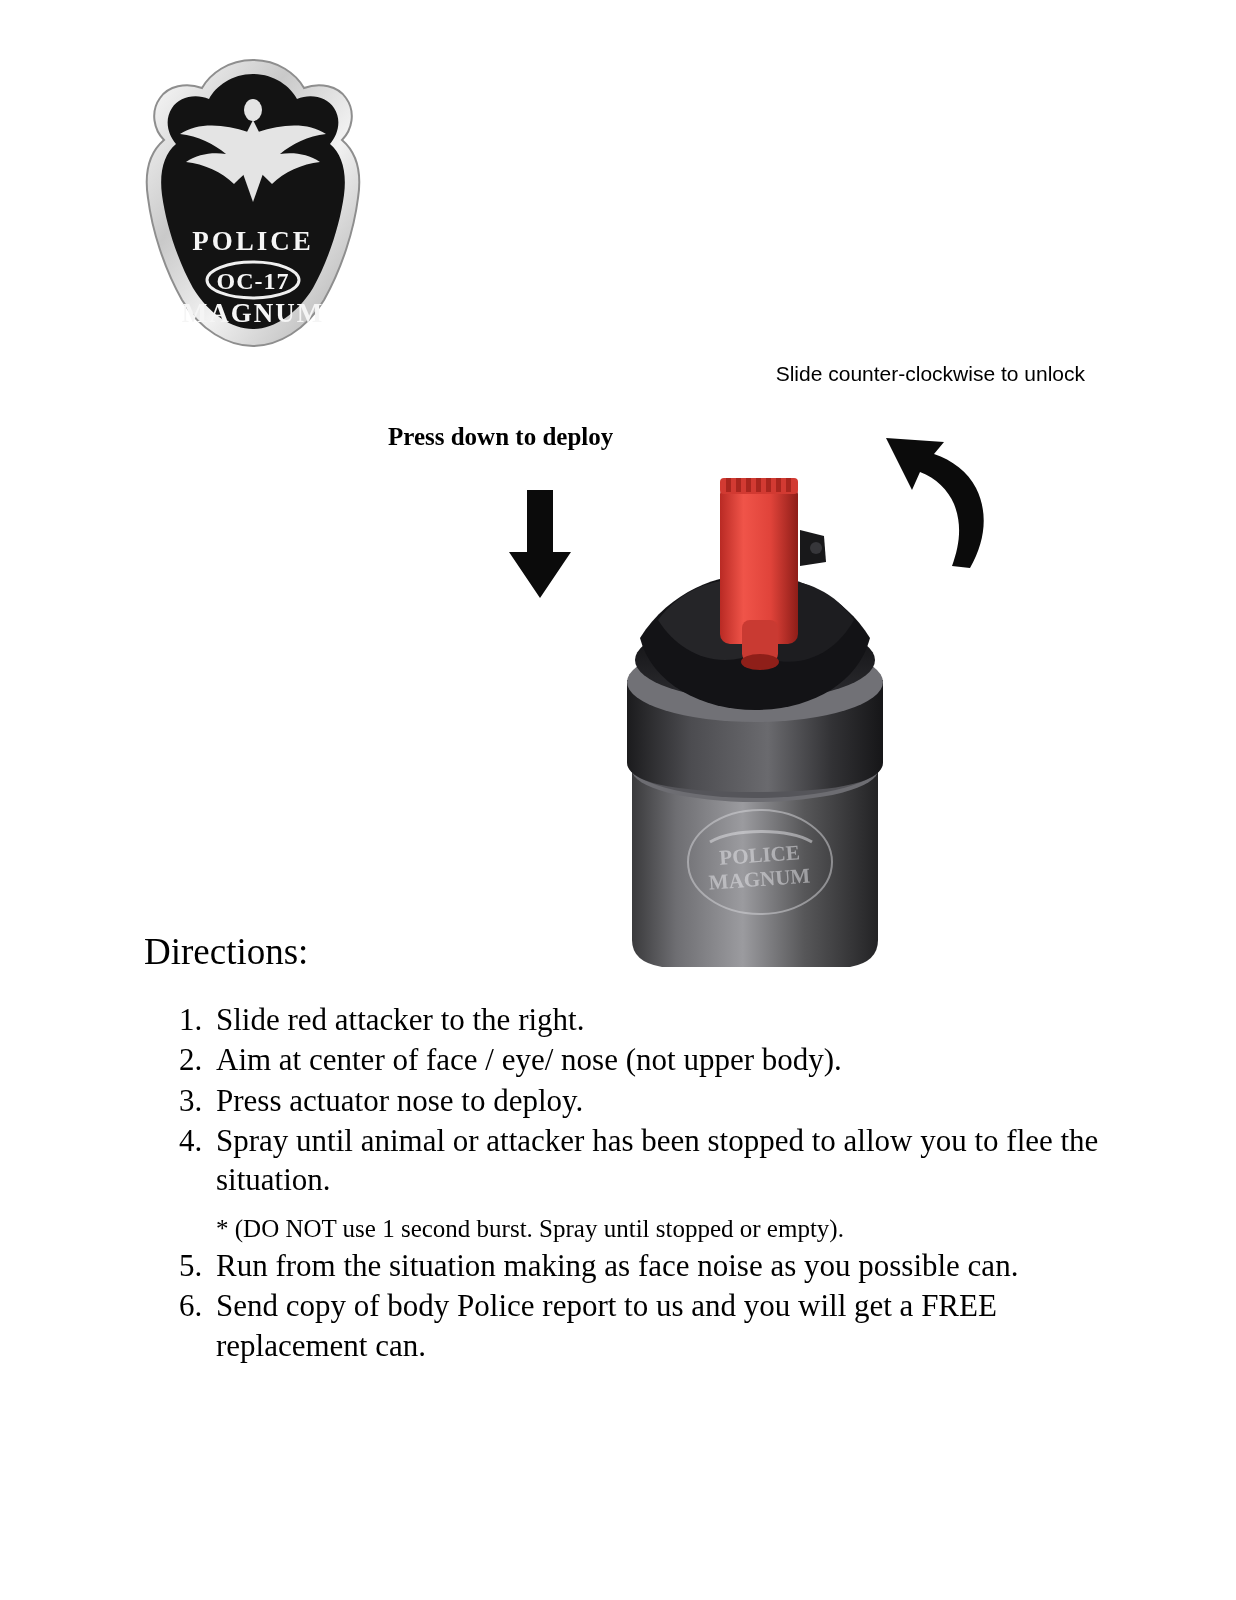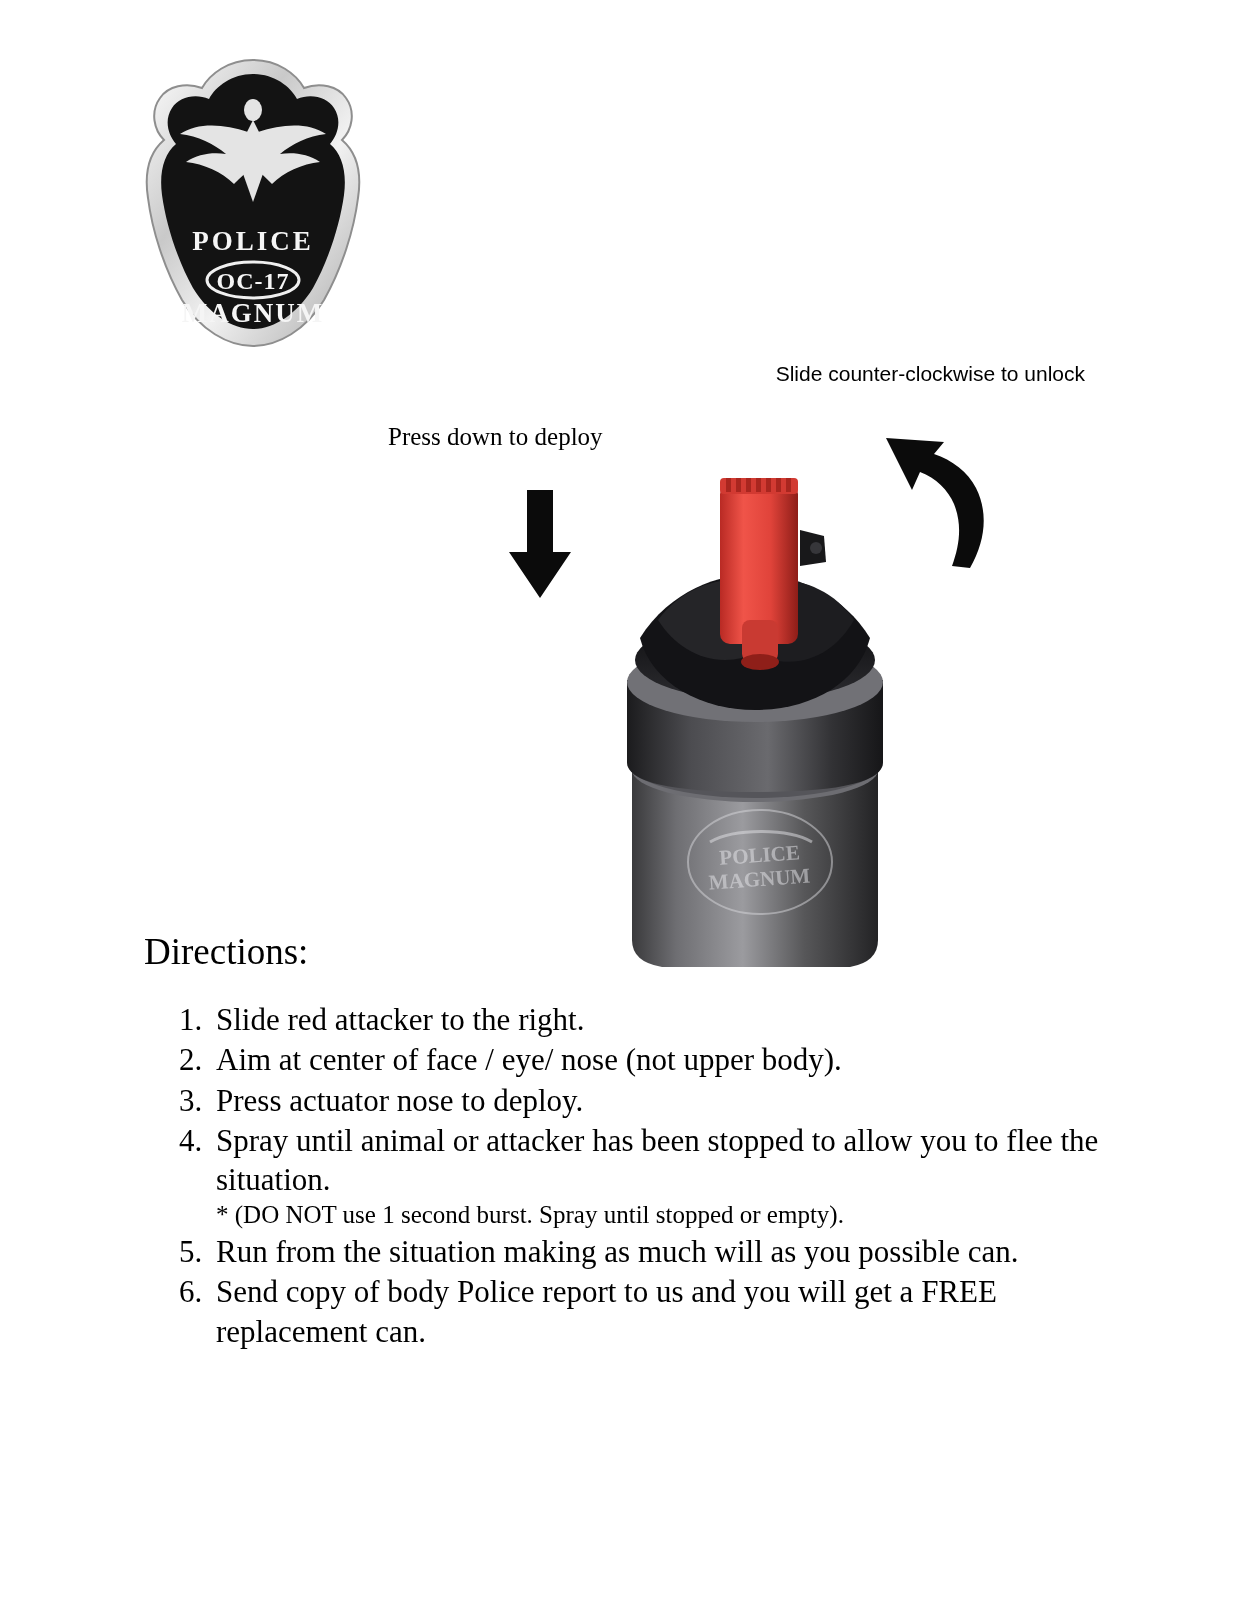--- a/index.html
+++ b/index.html
@@ -29,21 +29,21 @@
 
   
   .callout {
     position: absolute;
     font-family: "Liberation Sans", sans-serif;
   }
   .callout-press {
     left: 388px;
     top: 420px;
     width: 230px;
-    font-weight: normal;
+    font-weight: bold;
     font-size: 25px;
     line-height: 1.35;
     font-family: "Liberation Serif", serif;
   }
   .callout-slide {
     left: 760px;
     top: 360px;
     width: 325px;
     text-align: right;
     font-size: 21px;
@@ -93,21 +93,21 @@
     font-size: 31px;
     line-height: 1.27;
   }
   .directions-list > li {
     margin: 0 0 1px 0;
     padding-left: 6px;
   }
   .sub-note {
     font-size: 25px;
     display: block;
-    margin-top: 0;
+    margin-top: 14px;
     margin-bottom: 2px;
     line-height: 1.2;
   }
 </style>
 </head>
 <body>
 
 <div class="badge-wrap">
   <svg width="250" height="300" viewBox="0 0 250 300">
     <defs>
@@ -265,18 +265,18 @@
     <span>Aim at center of face / eye/ nose (not upper body).</span>
   </li>
   <li>
     <span>Press actuator nose to deploy.</span>
   </li>
   <li>
     <span>Spray until animal or attacker has been stopped to allow you to flee the situation.</span>
     <span class="sub-note">* (DO NOT use 1 second burst. Spray until stopped or empty).</span>
   </li>
   <li>
-    <span>Run from the situation making as much will as you possible can.</span>
+    <span>Run from the situation making as face noise as you possible can.</span>
   </li>
   <li>
     <span>Send copy of body Police report to us and you will get a FREE replacement can.</span>
   </li>
 </ol>
 
 </body></html>

